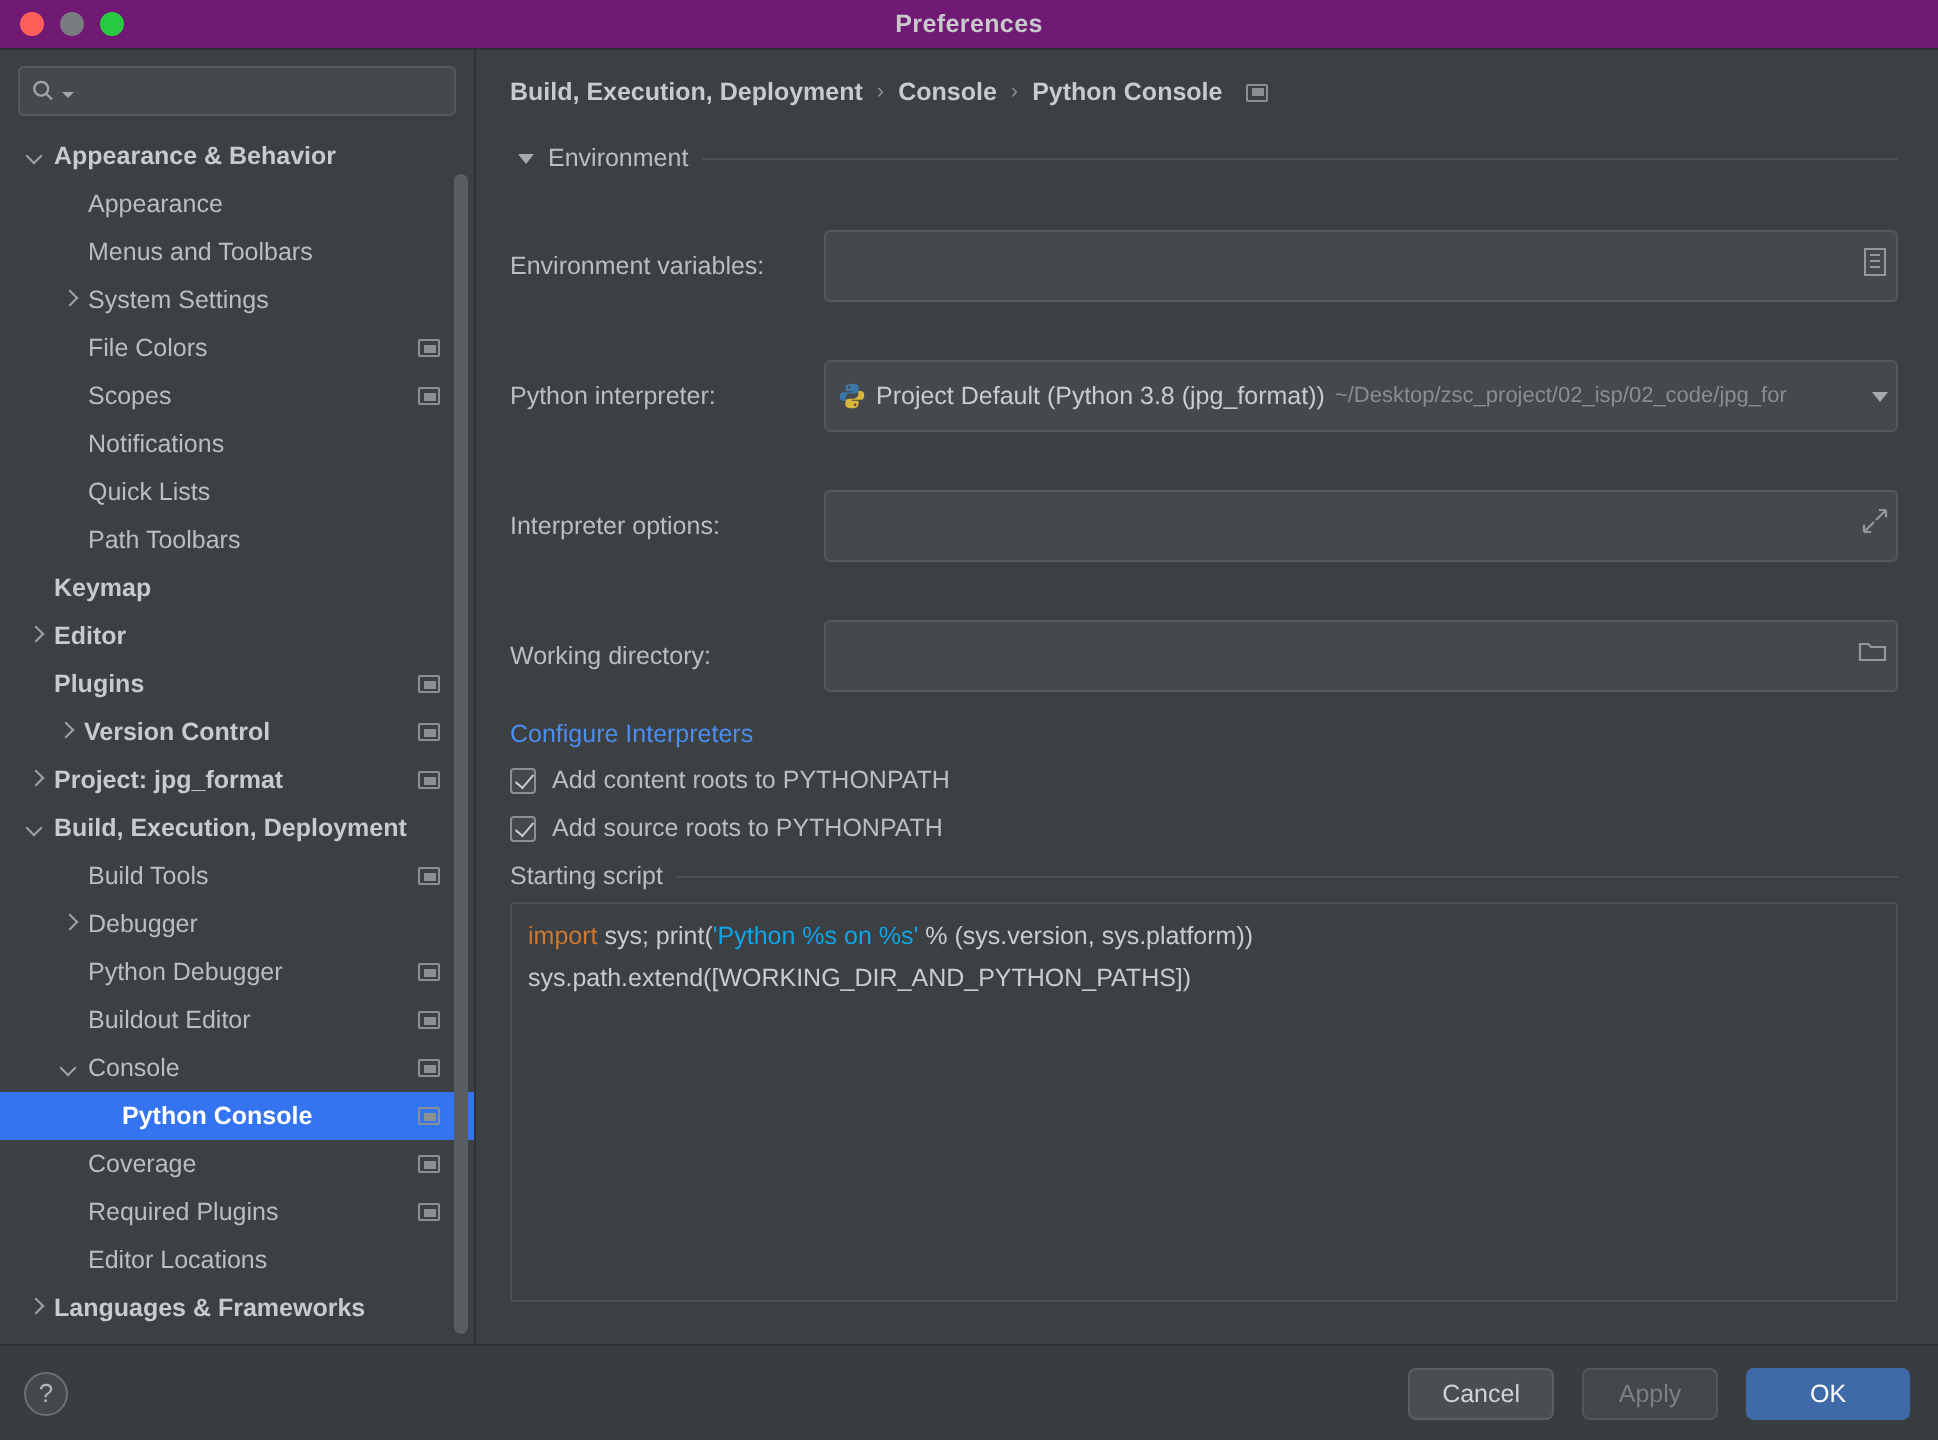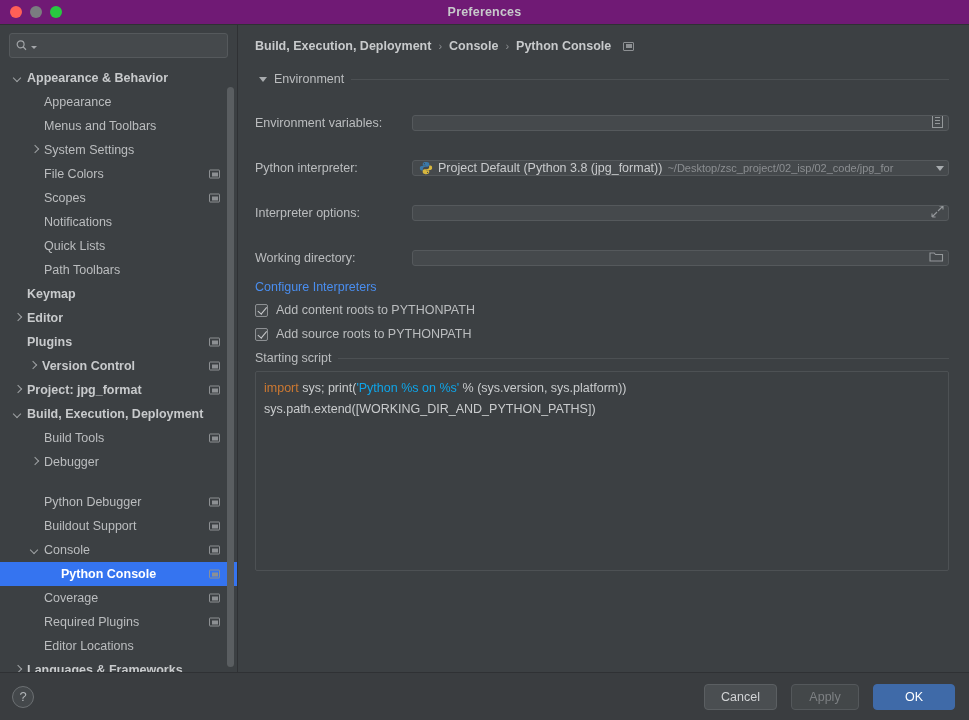--- a/index.html
+++ b/index.html
@@ -123,21 +123,21 @@
   .sect-tri {
     width: 0; height: 0; border-left: 4.5px solid transparent;
     border-right: 4.5px solid transparent; border-top: 5px solid #a8abae;
     margin-left: 4px;
   }
   .sect-label { font-size: 12.5px; color: #bbbdbf; white-space: nowrap; }
   .sect-line { flex: 1 1 auto; height: 1px; background: #4c5053; }
   .frow { display: flex; align-items: center; margin-bottom: 11px; margin-top: 29px; }
   .flabel { width: 157px; flex: 0 0 157px; font-size: 12.5px; color: #bbbdbf; }
   .field {
-    flex: 1 1 auto; height: 16px;
+    flex: 1 1 auto; height: 36px;
     background: #45494c; border: 1px solid #55595c; border-radius: 3px;
     display: flex; align-items: center; padding: 0 4px 0 6px;
     position: relative; overflow: hidden;
   }
   .field .val { font-size: 12.5px; color: #c9cbcd; white-space: nowrap; }
   .field .dim { font-size: 11px; color: #8b8e91; margin-left: 5px; white-space: nowrap; }
   .fspacer { flex: 1 1 auto; }
   .ficon { flex: 0 0 auto; margin-left: 4px; opacity: .85; }
   .combo .val { display: flex; align-items: center; gap: 5px; }
   .pylogo { width: 14px; height: 14px; position: relative; flex: 0 0 14px; }
@@ -292,28 +292,28 @@
           </div>
           <div class="titem" style="padding-left: 30px;">
             <span class="arrow"></span>
             <span class="tlabel">Build Tools</span>
             <span class="modicon"></span>
           </div>
           <div class="titem" style="padding-left: 30px;">
             <span class="arrow right"></span>
             <span class="tlabel">Debugger</span>
           </div>
-          <div class="titem" style="padding-left: 30px; margin-top: 16px;">
+          <div class="titem" style="padding-left: 30px;">
             <span class="arrow"></span>
             <span class="tlabel">Python Debugger</span>
             <span class="modicon"></span>
           </div>
           <div class="titem" style="padding-left: 30px;">
             <span class="arrow"></span>
-            <span class="tlabel">Buildout Support</span>
+            <span class="tlabel">Buildout Editor</span>
             <span class="modicon"></span>
           </div>
           <div class="titem" style="padding-left: 30px;">
             <span class="arrow down"></span>
             <span class="tlabel">Console</span>
             <span class="modicon"></span>
           </div>
           <div class="titem bold sel" style="padding-left: 47px;">
             <span class="arrow"></span>
             <span class="tlabel">Python Console</span>

